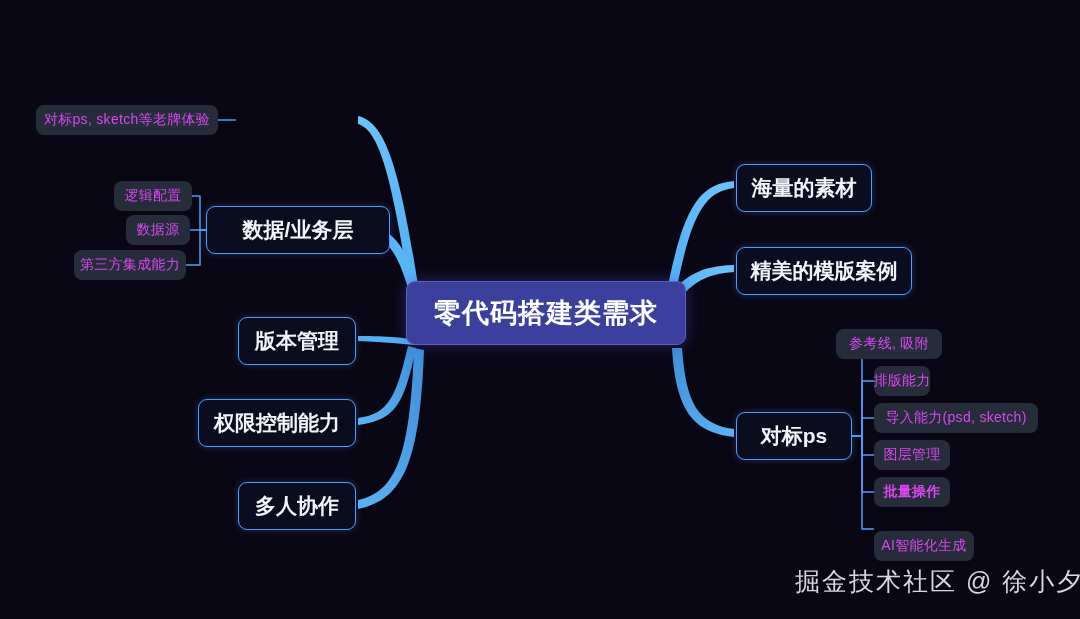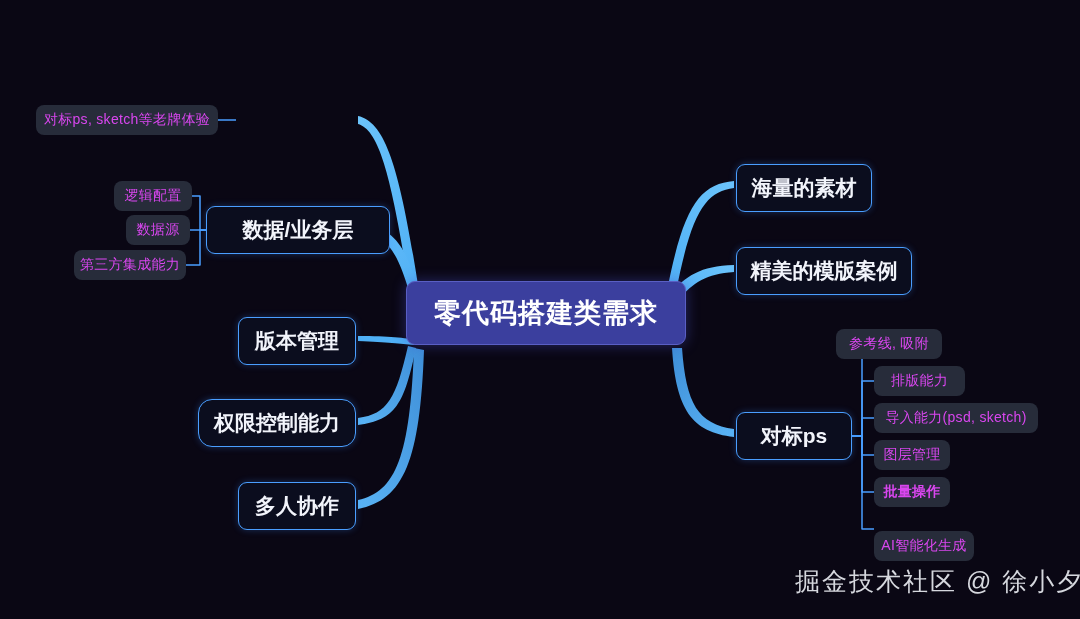--- a/index.html
+++ b/index.html
@@ -152,21 +152,21 @@
 
 
   <div class="node branch" style="left:206px; top:206px; width:184px; height:48px;">
     <span>数据/业务层</span>
   </div>
 
   <div class="node branch" style="left:238px; top:317px; width:118px; height:48px;">
     <span>版本管理</span>
   </div>
 
-  <div class="node branch" style="left:198px; top:399px; width:158px; height:48px;border-radius:14px;">
+  <div class="node branch" style="left:198px; top:399px; width:158px; height:48px;">
     <span>权限控制能力</span>
   </div>
 
   <div class="node branch" style="left:238px; top:482px; width:118px; height:48px;">
     <span>多人协作</span>
   </div>
 
   <div class="node leaf" style="left:36px; top:105px; width:182px; height:30px;">
     <span>对标ps, sketch等老牌体验</span>
   </div>
@@ -192,21 +192,21 @@
   </div>
 
   <div class="node branch" style="left:736px; top:412px; width:116px; height:48px;">
     <span>对标ps</span>
   </div>
 
   <div class="node leaf" style="left:836px; top:329px; width:106px; height:30px;">
     <span>参考线, 吸附</span>
   </div>
 
-  <div class="node leaf" style="left:874px; top:366px; width:91px; height:30px;">
+  <div class="node leaf" style="left:874px; top:366px; width:56px; height:30px;">
     <span>排版能力</span>
   </div>
 
   <div class="node leaf" style="left:874px; top:403px; width:164px; height:30px;">
     <span>导入能力(psd, sketch)</span>
   </div>
 
   <div class="node leaf" style="left:874px; top:440px; width:76px; height:30px;">
     <span>图层管理</span>
   </div>

